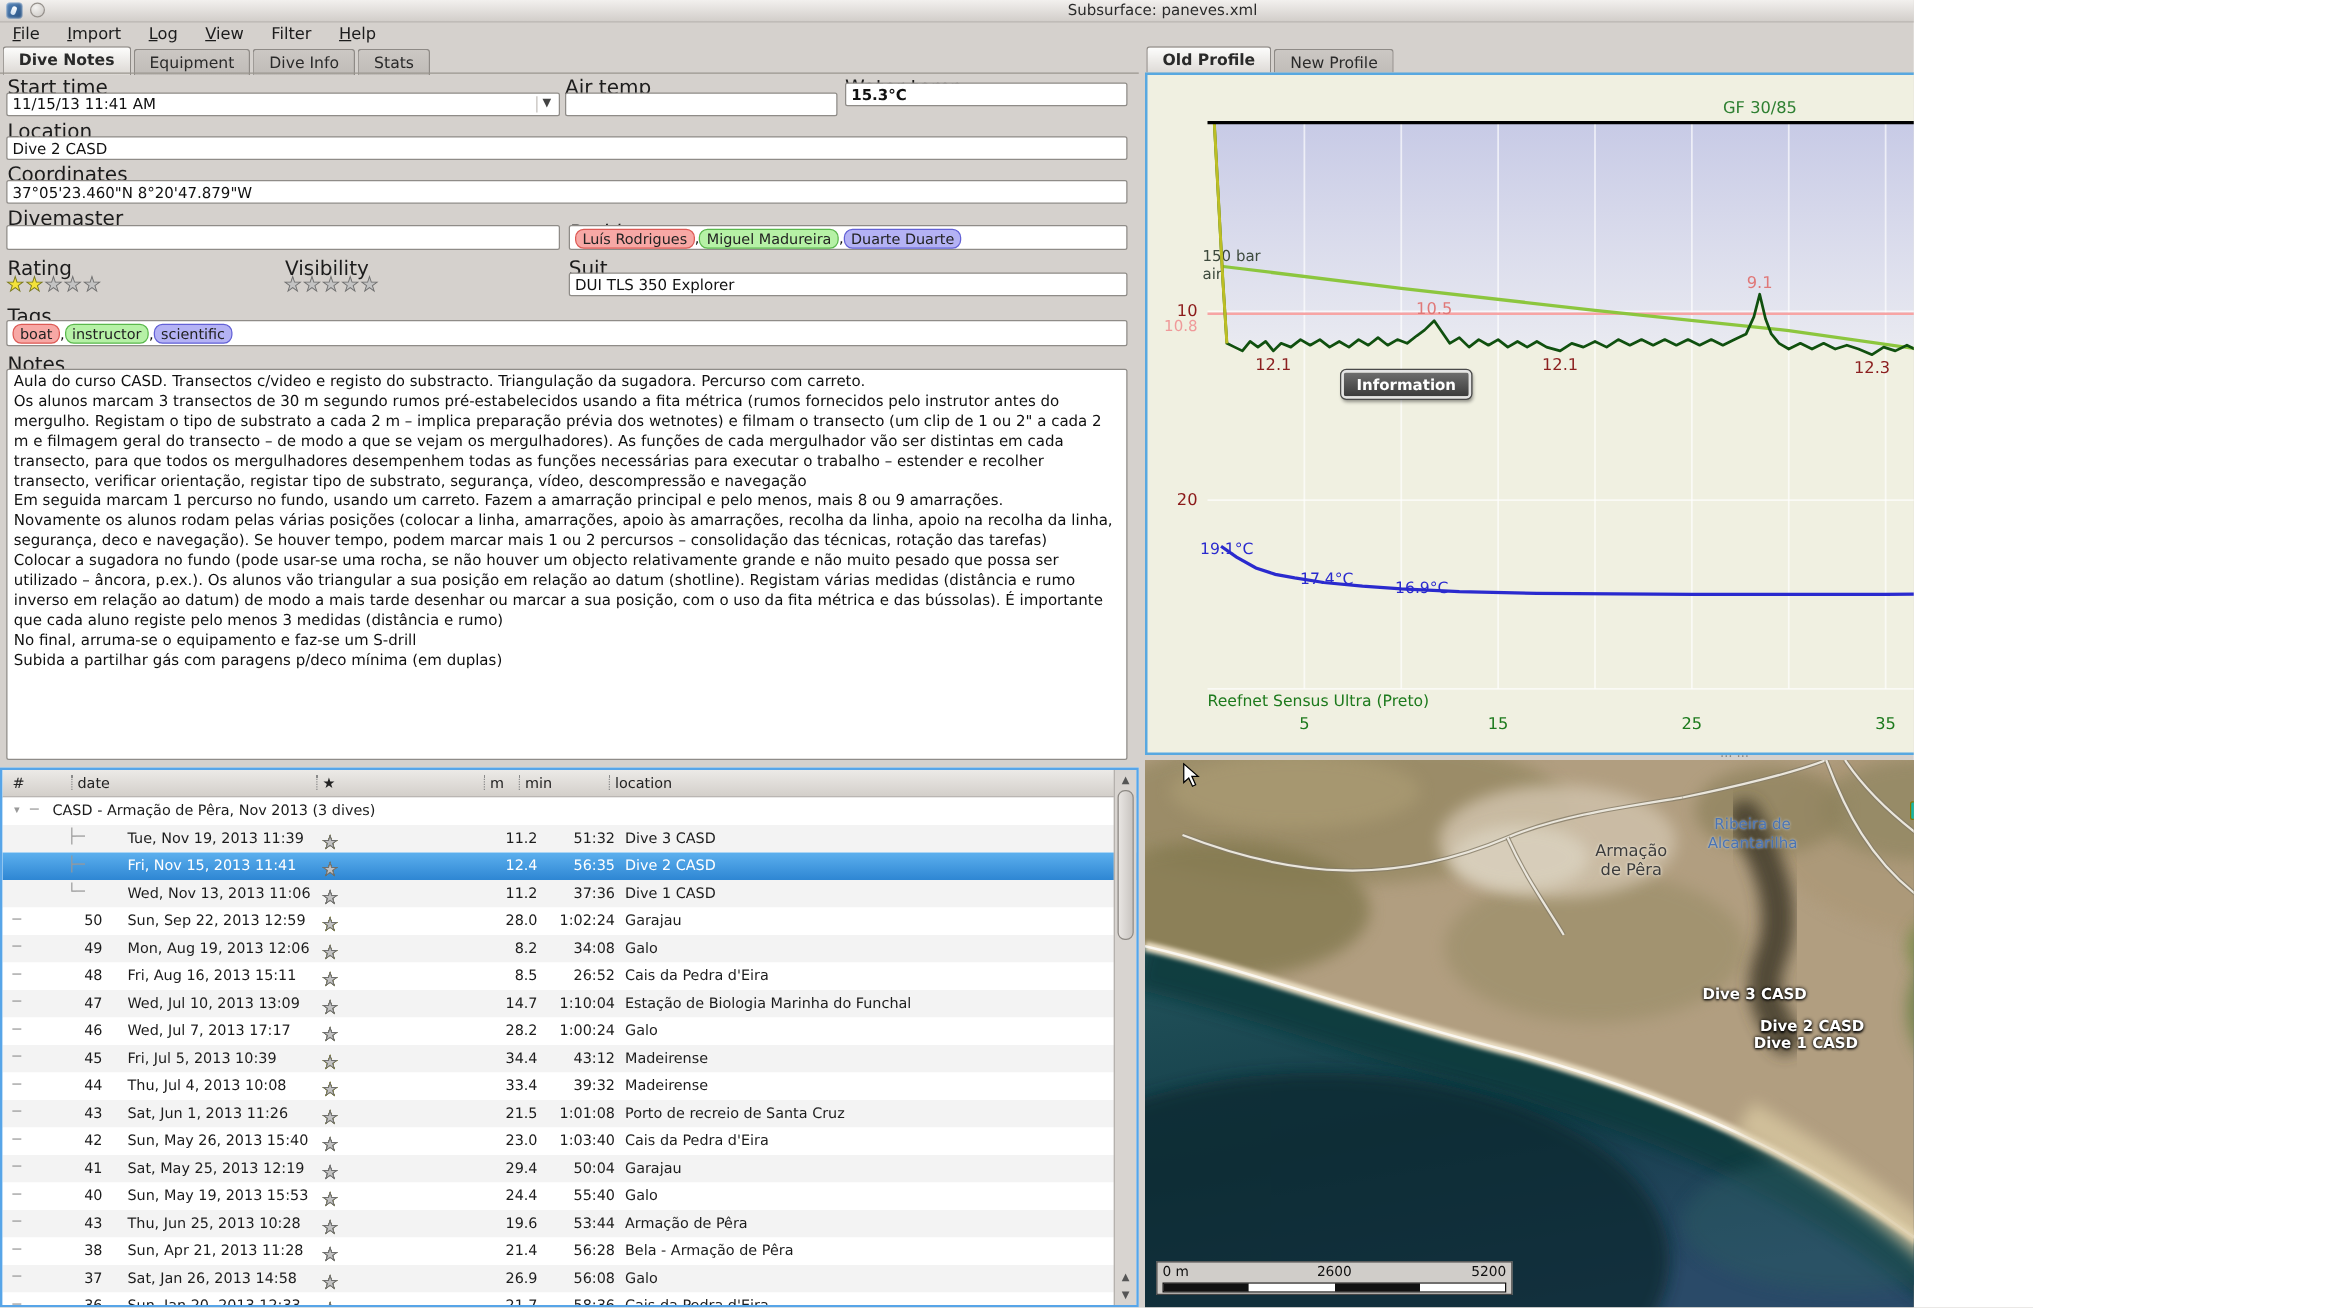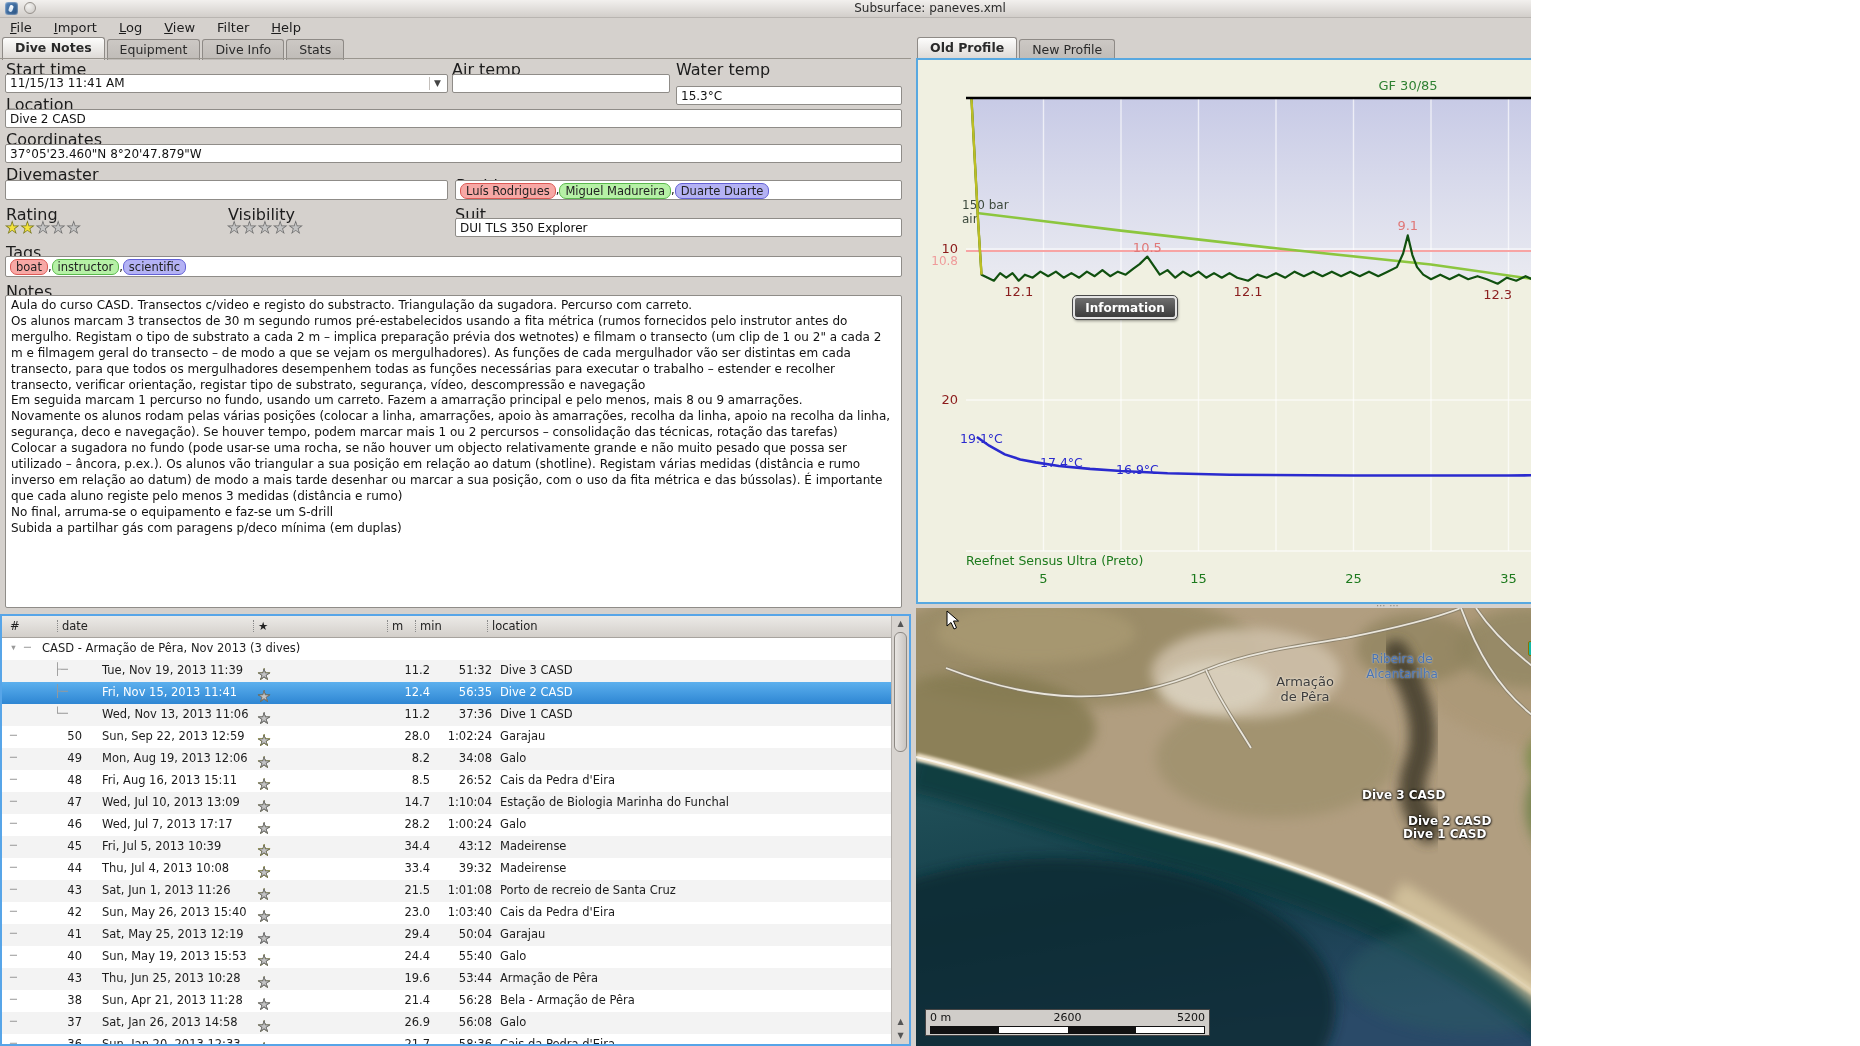--- a/index.html
+++ b/index.html
@@ -112,21 +112,21 @@
   <div class="tabline" style="left:916px;width:944px;"></div>
 
   <div class="lbl" style="left:6px;top:60px;">Start time</div>
   <div class="inp" style="left:5px;top:74px;width:443px;">
     <span>11/15/13 11:41 AM</span>
     <span class="combo-arrow">▼</span>
   </div>
   <div class="lbl" style="left:452px;top:60px;">Air temp</div>
   <input class="inp" style="left: 452px; top: 74px; width: 218px;" value="">
   <div class="lbl" style="left:676px;top:60px;">Water temp</div>
-  <input class="inp" style="left: 676px; top: 86px; width: 226px;" value="15.3°C">
+  <input class="inp" style="left: 676px; top: 66px; width: 226px; font-weight: bold;" value="15.3°C">
 
   <div class="lbl" style="left:6px;top:95px;">Location</div>
   <input class="inp" style="left: 5px; top: 109px; width: 897px;" value="Dive 2 CASD">
 
   <div class="lbl" style="left:6px;top:130px;">Coordinates</div>
   <input class="inp" style="left: 5px; top: 144px; width: 897px;" value="37°05'23.460&quot;N 8°20'47.879&quot;W">
 
   <div class="lbl" style="left:6px;top:165px;">Divemaster</div>
   <input class="inp" style="left: 5px; top: 180px; width: 443px; height: 20px;" value="">
   <div class="lbl" style="left:455px;top:176px;font-style:italic;">Buddy</div>

